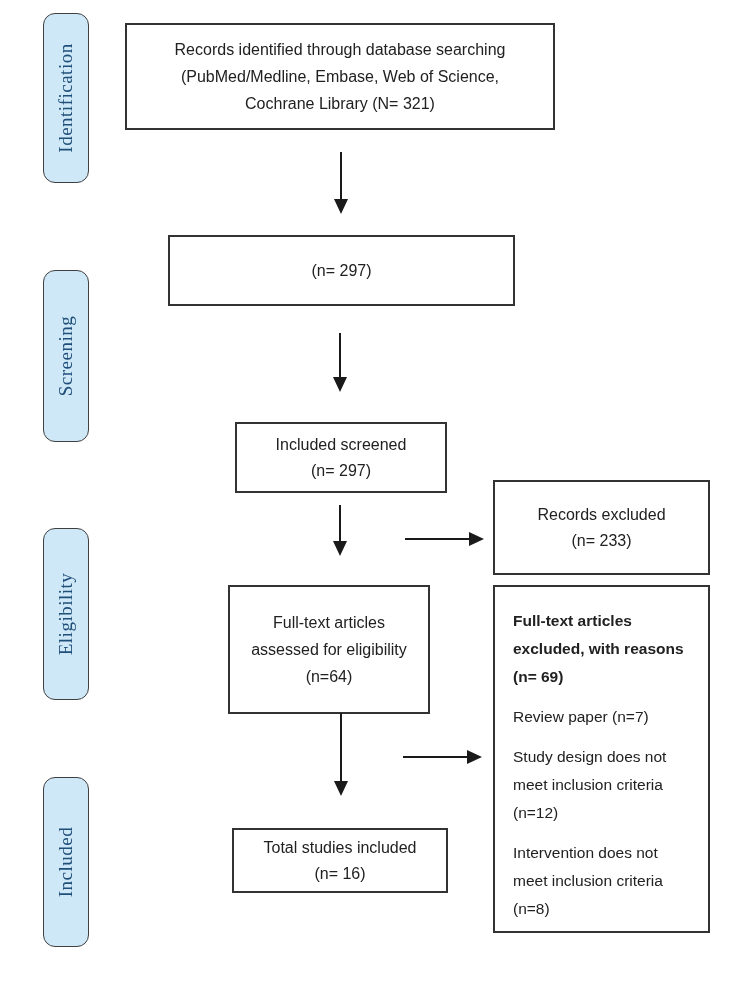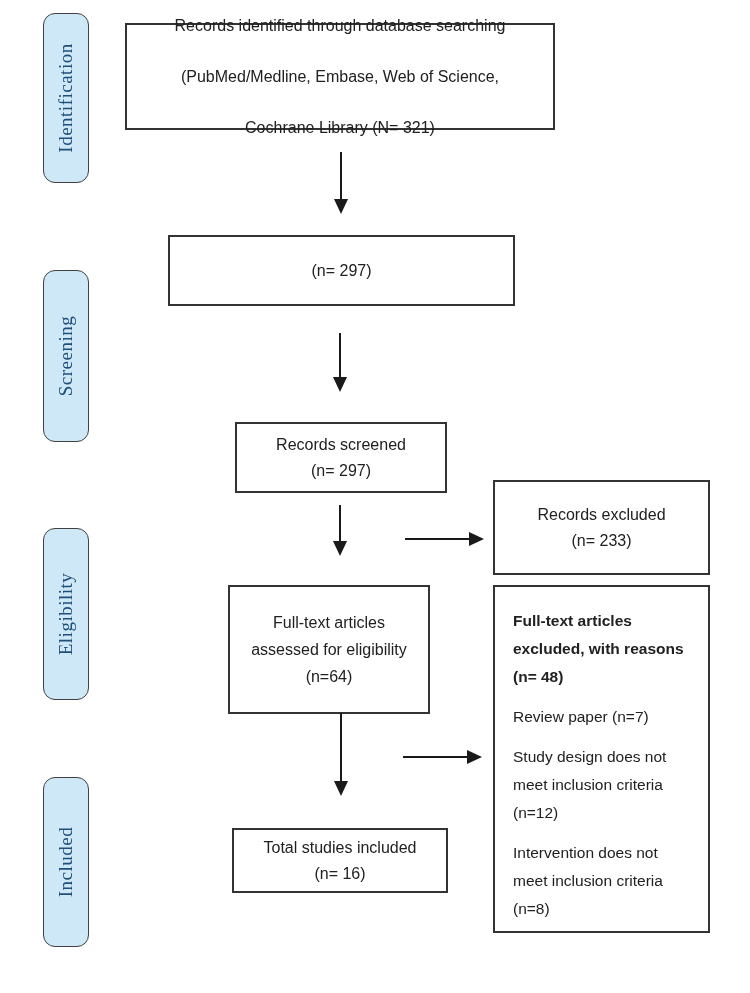--- a/index.html
+++ b/index.html
@@ -73,53 +73,53 @@
   <div class="stage" style="top:270px;height:172px;">
     <span>Screening</span>
   </div>
   <div class="stage" style="top:528px;height:172px;">
     <span>Eligibility</span>
   </div>
   <div class="stage" style="top:777px;height:170px;">
     <span>Included</span>
   </div>
 
-  <div class="box" style="left:125px;top:23px;width:430px;height:107px;line-height:27px;gap:24px;">
+  <div class="box" style="left:125px;top:23px;width:430px;height:107px;line-height:27px;">
     <div>Records identified through database searching</div>
     <div>(PubMed/Medline, Embase, Web of Science,</div>
     <div><span>Cochrane Library </span><b>(N= 321)</b></div>
   </div>
 
   <div class="box" style="left:168px;top:235px;width:347px;height:71px;">
     <div class="count">(n= 297)</div>
   </div>
 
   <div class="box" style="left:235px;top:422px;width:212px;height:71px;">
-    <div>Records screened</div>
+    <div>Included screened</div>
     <div class="count">(n= 297)</div>
   </div>
 
   <div class="box" style="left:228px;top:585px;width:202px;height:129px;line-height:27px;">
     <div>Full-text articles</div>
     <div>assessed for eligibility</div>
     <div class="count">(n=64)</div>
   </div>
 
   <div class="box" style="left:232px;top:828px;width:216px;height:65px;">
     <div>Total studies included</div>
     <div class="count">(n= 16)</div>
   </div>
 
   <div class="box" style="left:493px;top:480px;width:217px;height:95px;">
     <div>Records excluded</div>
     <div class="count">(n= 233)</div>
   </div>
 
   <div class="box box-left" style="left:493px;top:585px;width:217px;height:348px;">
-    <p class="heading">Full-text articles excluded, with reasons (n= 48)</p>
+    <p class="heading">Full-text articles excluded, with reasons (n= 69)</p>
     <p>Review paper (n=7)</p>
     <p>Study design does not meet inclusion criteria (n=12)</p>
     <p>Intervention does not meet inclusion criteria (n=8)</p>
   </div>
 
   <svg class="arrows" width="750" height="993" viewBox="0 0 750 993">
     <g>
       <line x1="341" y1="152" x2="341" y2="200"></line>
       <polygon points="334,199 348,199 341,214"></polygon>
     </g>

